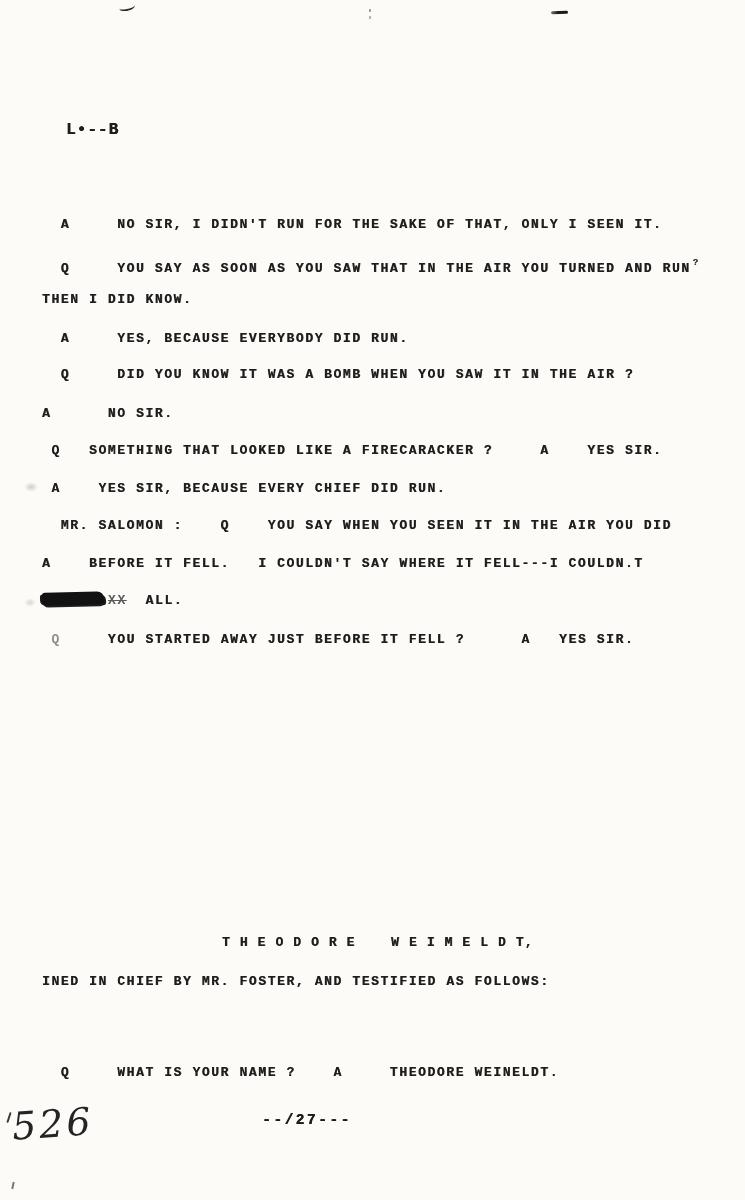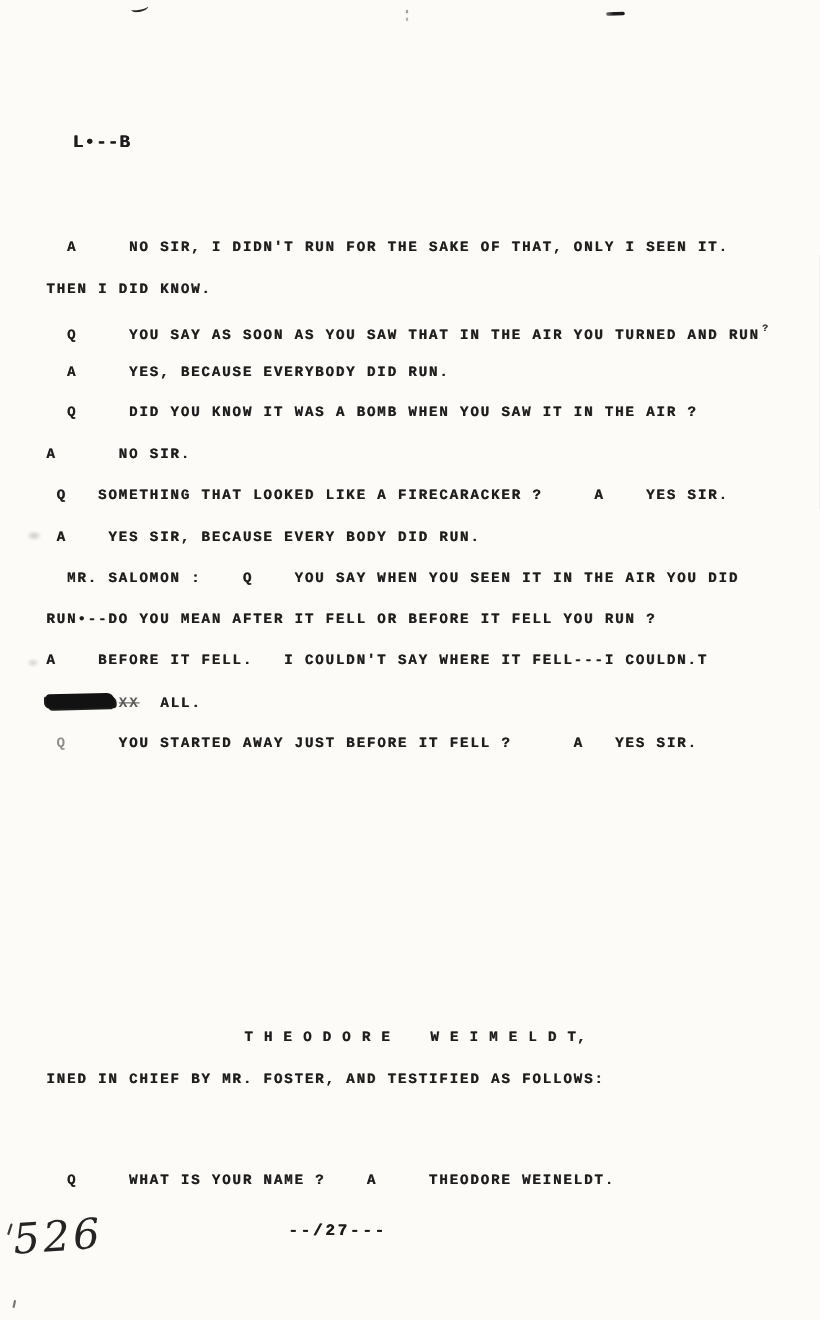--- a/index.html
+++ b/index.html
@@ -61,29 +61,28 @@
   <div class="mark-curve"></div>
   <div class="mark-speck"></div>
   <div class="mark-dash"></div>
   <div class="smudge1"></div>
   <div class="smudge2"></div>
 
   <div class="doc-label">L•--B</div>
 
   <div class="lines">
     <div class="tl">  A     NO SIR, I DIDN'T RUN FOR THE SAKE OF THAT, ONLY I SEEN IT.</div>
+    <div class="tl"><span>  Q     YOU SAY AS SOON AS YOU SAW THAT IN THE AIR YOU TURNED AND RUN</span><sup class="runmark">?</sup></div>
     <div class="tl">THEN I DID KNOW.</div>
-    <div class="tl"><span>  Q     YOU SAY AS SOON AS YOU SAW THAT IN THE AIR YOU TURNED AND RUN</span><sup class="runmark">?</sup></div>
     <div class="tl">  A     YES, BECAUSE EVERYBODY DID RUN.</div>
     <div class="tl">  Q     DID YOU KNOW IT WAS A BOMB WHEN YOU SAW IT IN THE AIR ?</div>
     <div class="tl">A      NO SIR.</div>
     <div class="tl"> Q   SOMETHING THAT LOOKED LIKE A FIRECARACKER ?     A    YES SIR.</div>
-    <div class="tl"> A    YES SIR, BECAUSE EVERY BODY DID RUN.</div>
+    <div class="tl"> A    YES SIR, BECAUSE EVERY CHIEF DID RUN.</div>
     <div class="tl">  MR. SALOMON :    Q    YOU SAY WHEN YOU SEEN IT IN THE AIR YOU DID</div>
-    <div class="tl">RUN•--DO YOU MEAN AFTER IT FELL OR BEFORE IT FELL YOU RUN ?</div>
     <div class="tl">A    BEFORE IT FELL.   I COULDN'T SAY WHERE IT FELL---I COULDN.T</div>
     <div class="tl"><span class="redact"></span><span class="struck">XX</span><span>  ALL.</span></div>
     <div class="tl"><span class="faint"> Q</span><span>     YOU STARTED AWAY JUST BEFORE IT FELL ?      A   YES SIR.</span></div>
   </div>
 
   <div class="witness">
     <div class="tl heading">T H E O D O R E    W E I M E L D T,</div>
     <div class="tl">INED IN CHIEF BY MR. FOSTER, AND TESTIFIED AS FOLLOWS:</div>
   </div>
 

